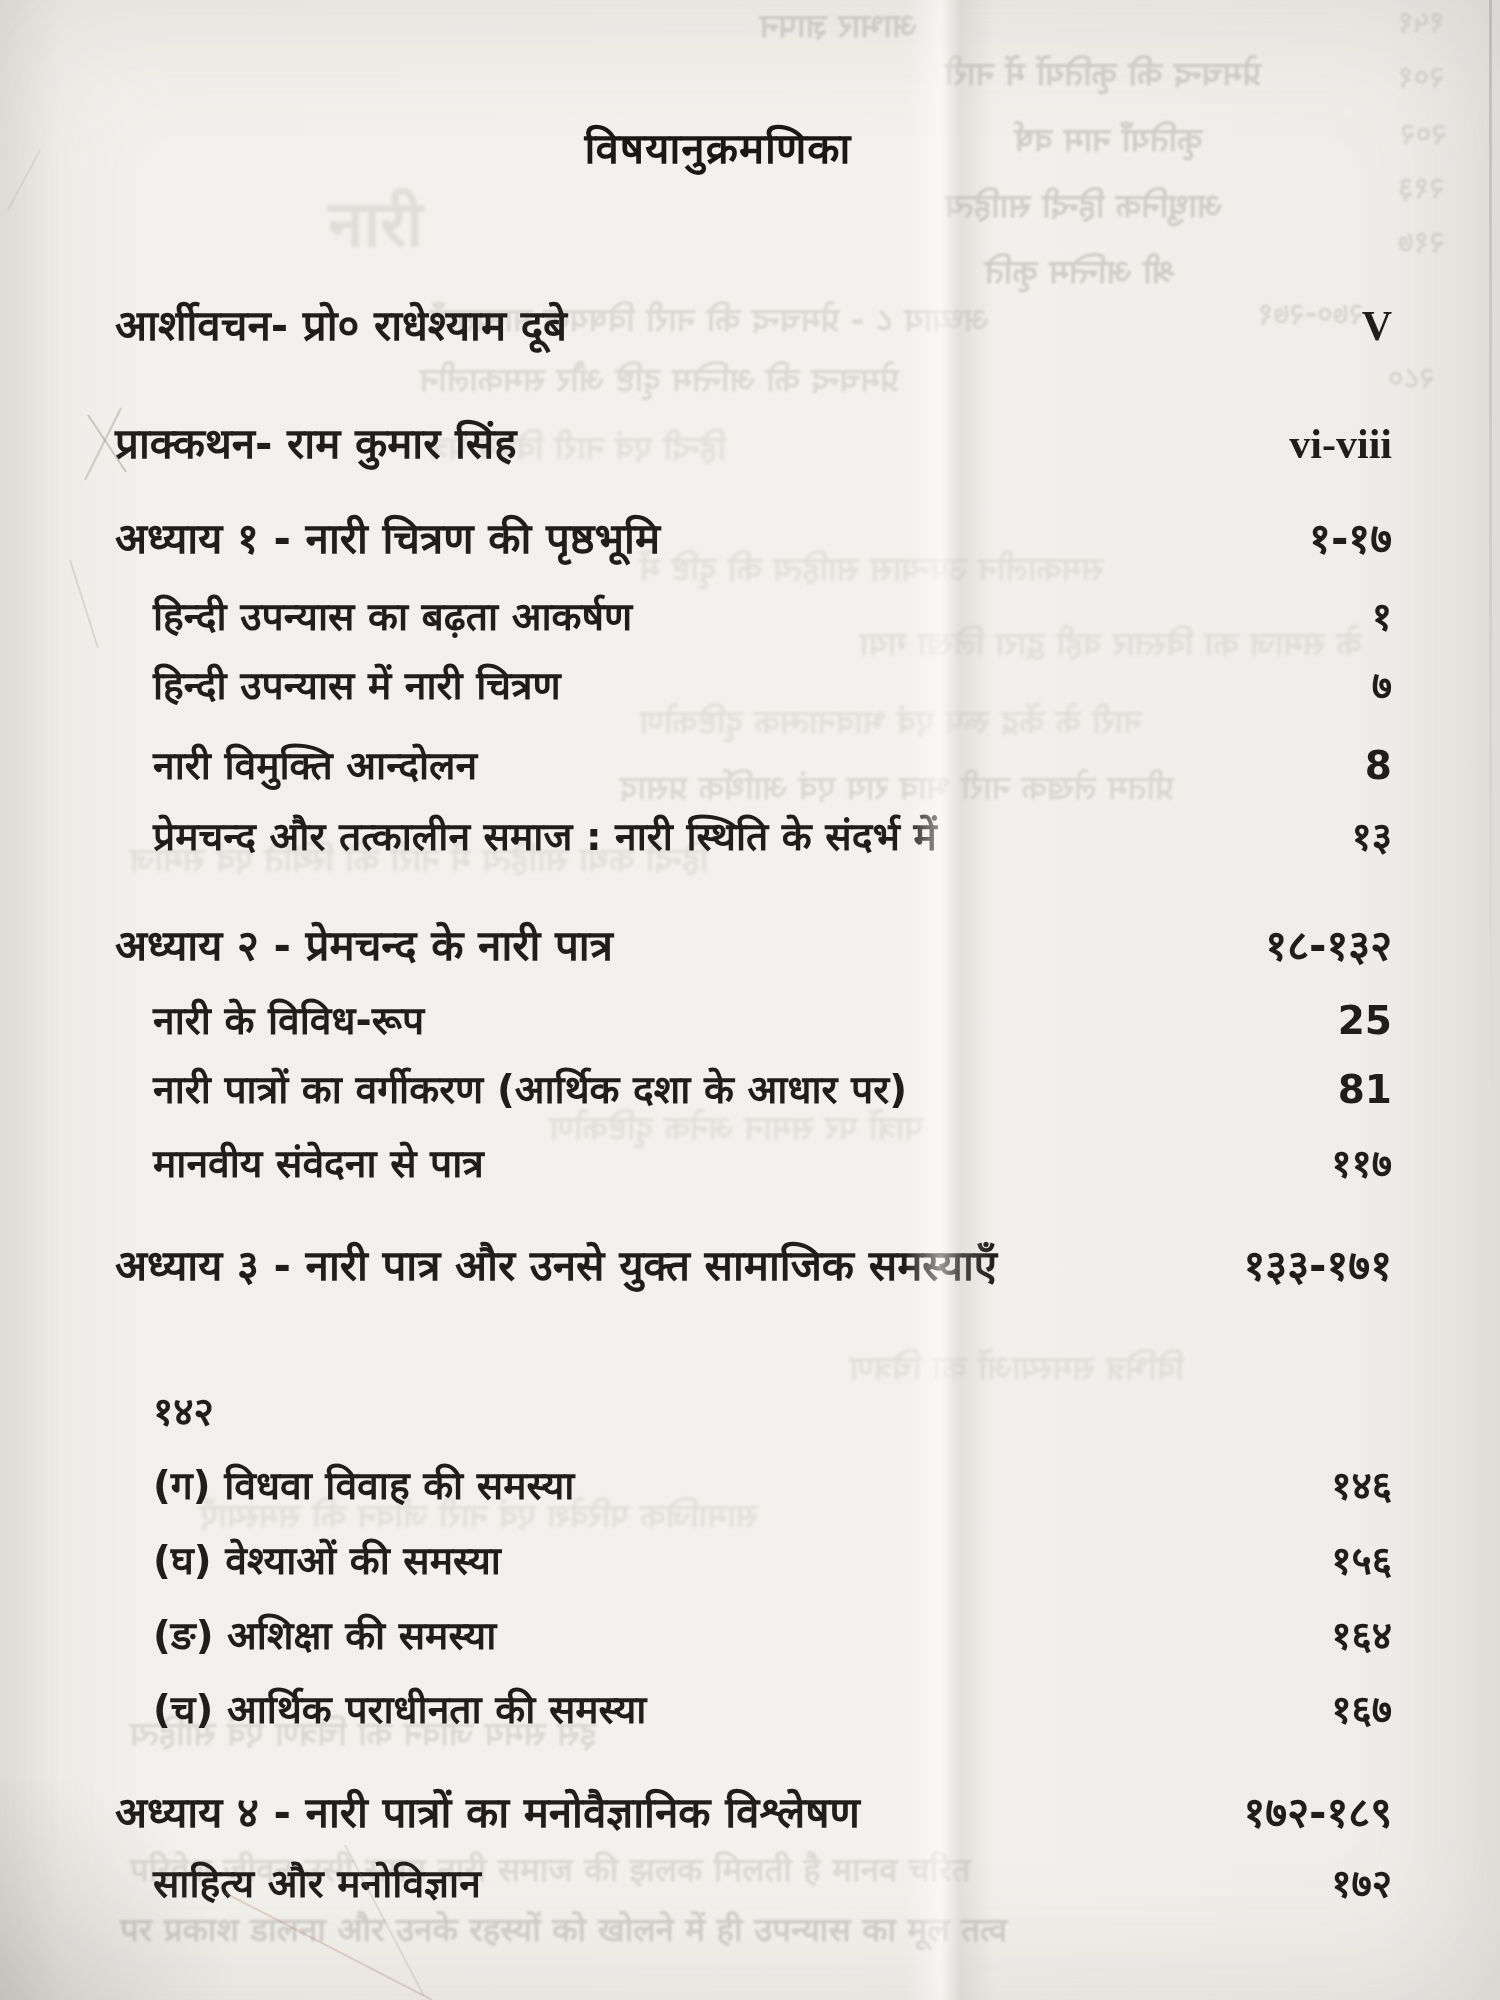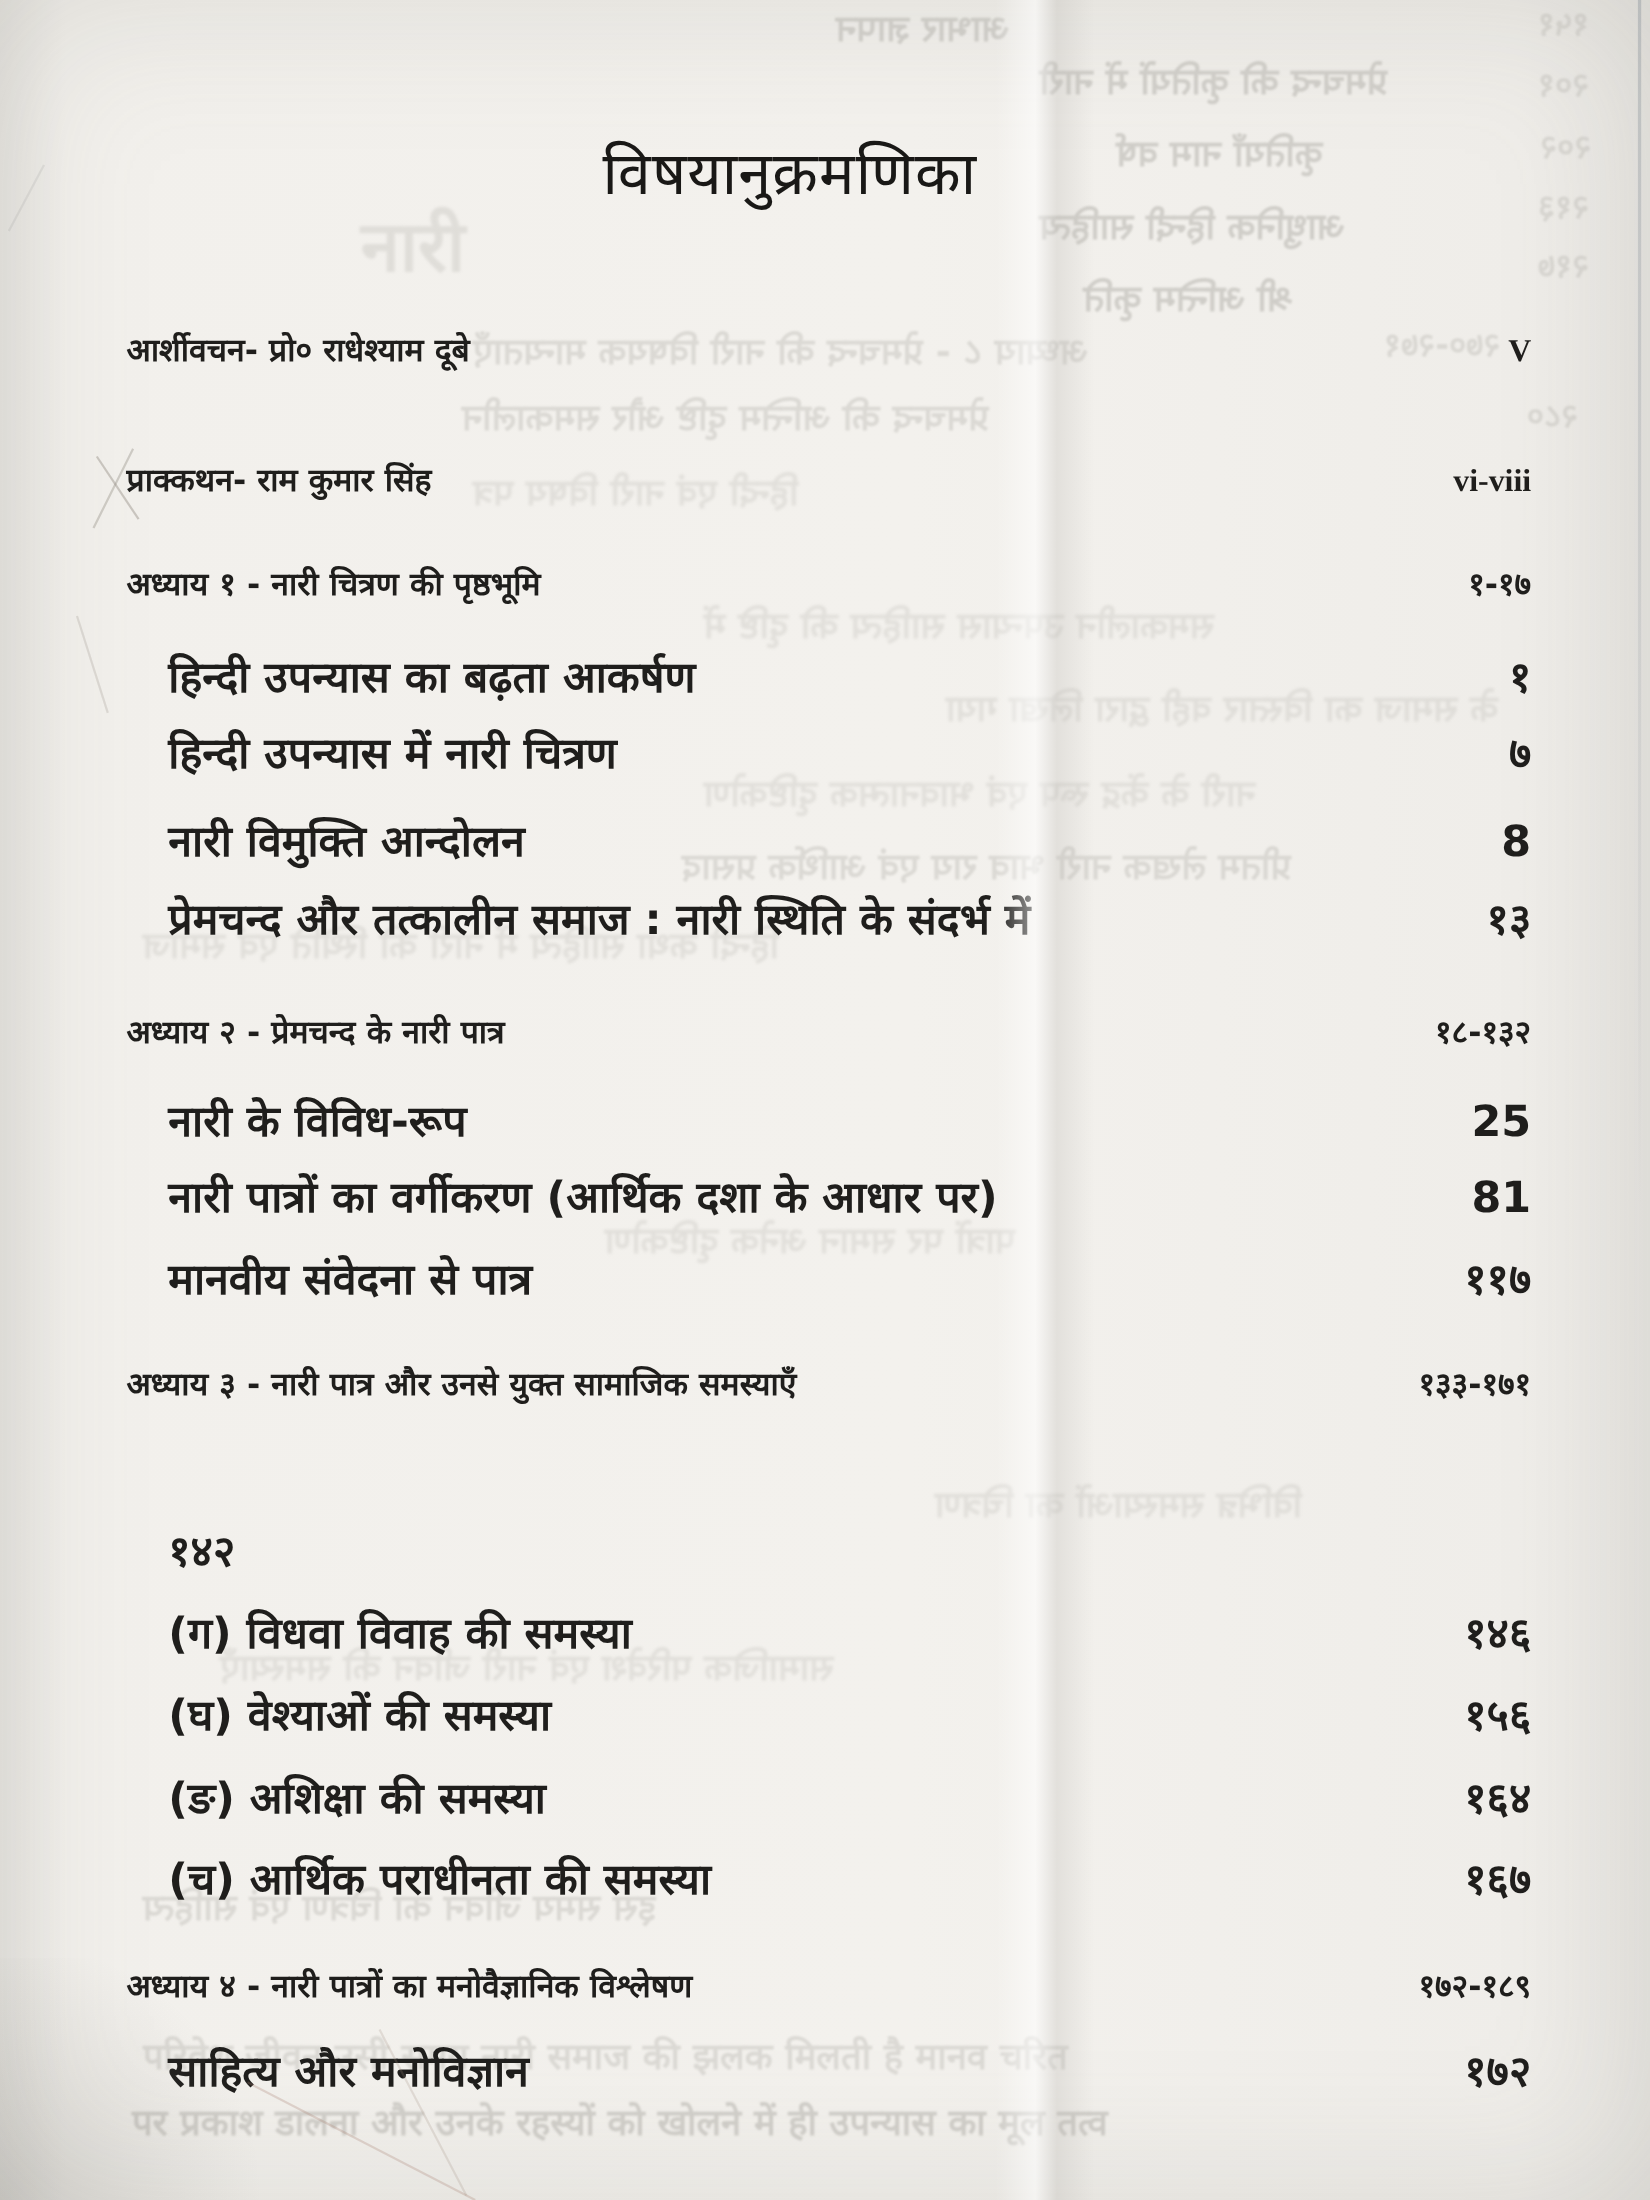--- a/index.html
+++ b/index.html
@@ -24,31 +24,31 @@
     position:absolute;top:0;right:8px;width:3px;height:55%;
     background:linear-gradient(180deg,rgba(110,122,134,.30),rgba(110,122,134,0));
   }
   .corner-bl{
     position:absolute;left:0;bottom:0;width:260px;height:220px;
     background:radial-gradient(circle at 0% 100%,rgba(120,118,112,.22),rgba(120,118,112,0) 70%);
   }
   
   .title-wrap{position:absolute;left:0;right:64px;top:118px;text-align:center;}
   .title{
-    font-size:54px;font-weight:400;letter-spacing:1px;color:#191816;
+    font-size:42px;font-weight:700;letter-spacing:1px;color:#191816;
     display:inline-block;
   }
   
   .row{
     position:absolute;left:115px;right:108px;
     display:flex;justify-content:space-between;align-items:baseline;
     line-height:1.25;
   }
   .row .lbl{white-space:nowrap;}
-  .front .lbl,.chapter .lbl,.front .pg,.chapter .pg{font-size:29px;font-weight:700;}
+  .front .lbl,.chapter .lbl,.front .pg,.chapter .pg{font-size:42px;font-weight:700;}
   .sub .lbl,.sub .pg{font-size:39px;font-weight:600;}
   .sub{padding-left:38px;}
   .pg-latin{font-family:"Liberation Serif","DejaVu Serif",serif;font-weight:700;font-size:42px;}
   
   .g{
     position:absolute;color:#b5b3ad;opacity:.55;
     filter:blur(1.2px);
     font-size:33px;font-weight:600;white-space:nowrap;
     pointer-events:none;
   }

